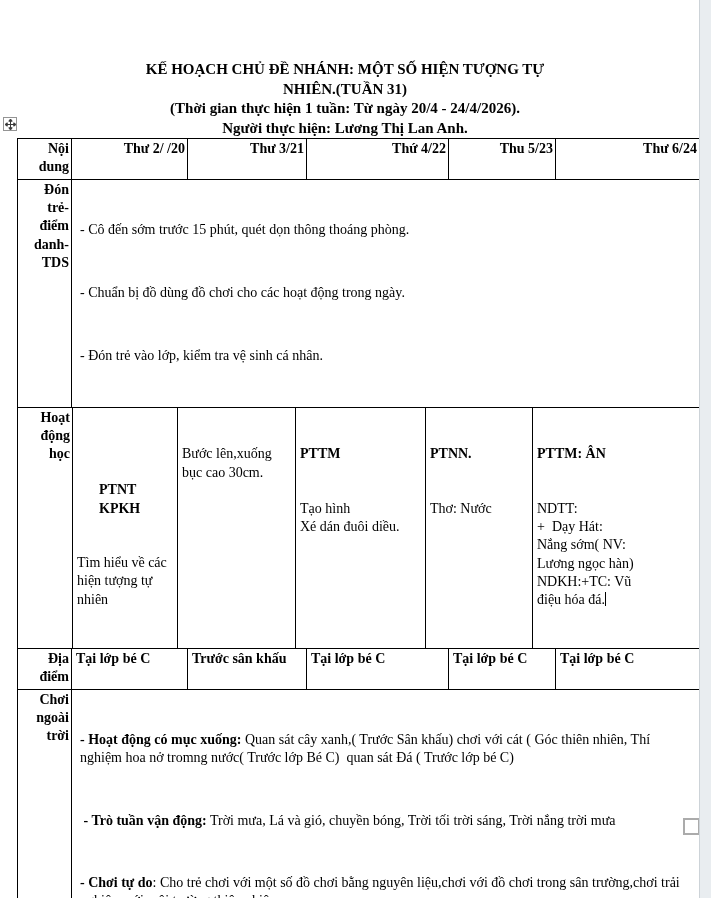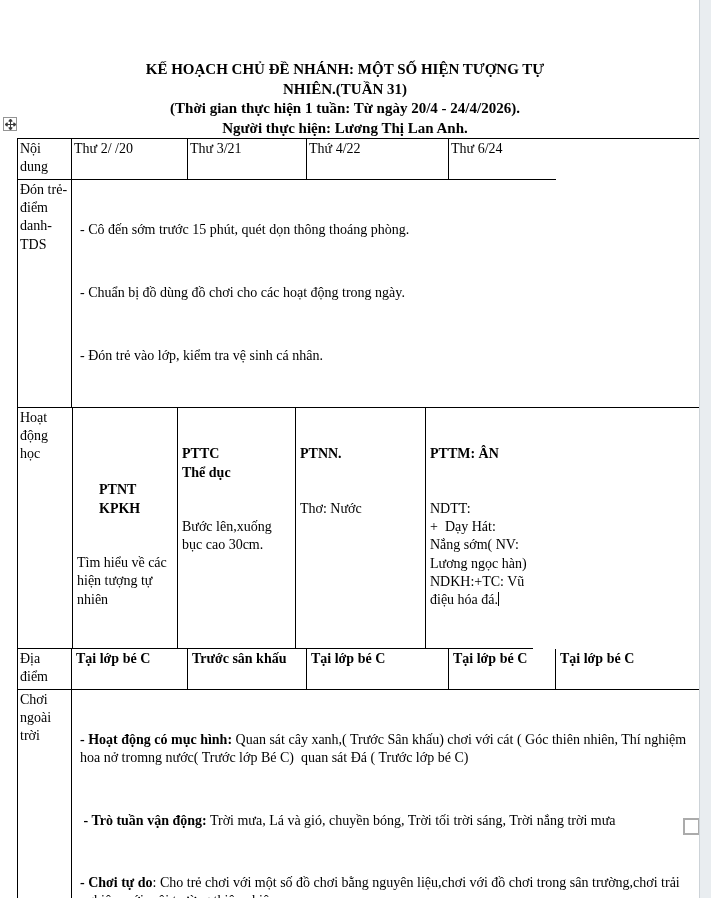--- a/index.html
+++ b/index.html
@@ -24,21 +24,21 @@
   .row{display:grid;}
   .ga{grid-template-columns:54px 116px 119px 142px 107px auto;}
   .gb{grid-template-columns:55px 105px 118px 130px 107px auto;}
   .g2{grid-template-columns:54px auto;}
   .cell{
     border-right:1px solid #000;border-bottom:1px solid #000;
     padding:1px 4px 2px 4px;white-space:pre-wrap;overflow:hidden;
   }
   .cell:last-child{border-right:none;}
   .row:last-child .cell{border-bottom:none;}
-  .label{font-weight:normal;text-align:left;padding:1px 2px 2px 2px;}
+  .label{font-weight:bold;text-align:right;padding:1px 2px 2px 2px;}
   .bold{font-weight:bold;}
   .head{font-weight:bold;}
   .head-indent{padding-left:22px;margin-top:36px;}
   .r-header{min-height:41px;}
   .r-reception{min-height:93px;}
   .r-learning{min-height:138px;}
   .r-location{min-height:41px;}
   .r-outdoor{min-height:116px;}
   .cell p{margin:4px;}
   .caret{display:inline-block;width:1px;height:14px;background:#000;vertical-align:-2px;}
@@ -77,43 +77,47 @@
     </svg>
   </div>
 
   <div class="doc-table">
 
     <div class="row ga r-header">
       <div class="cell label">Nội dung</div>
       <div class="cell label">Thư 2/ /20</div>
       <div class="cell label">Thư 3/21</div>
       <div class="cell label">Thứ 4/22</div>
+      <div class="cell label">Thu 5/23</div>
       <div class="cell label">Thư 6/24</div>
     </div>
 
     <div class="row g2 r-reception">
       <div class="cell label">Đón trẻ-điểm danh-TDS</div>
       <div class="cell">
         <p>- Cô đến sớm trước 15 phút, quét dọn thông thoáng phòng.</p>
         <p>- Chuẩn bị đồ dùng đồ chơi cho các hoạt động trong ngày.</p>
         <p>- Đón trẻ vào lớp, kiểm tra vệ sinh cá nhân.</p>
       </div>
     </div>
 
     <div class="row gb r-learning">
       <div class="cell label">Hoạt động học</div>
       <div class="cell">
         <div class="head head-indent">PTNT
 KPKH</div>
         <div>Tìm hiểu về các hiện tượng tự nhiên</div>
       </div>
       <div class="cell">
-        <div class="head">PTTC
-Thể dục</div>
         <div>Bước lên,xuống bục cao 30cm.</div>
+      </div>
+      <div class="cell">
+        <div class="head">PTTM</div>
+        <div>Tạo hình
+Xé dán đuôi diều.</div>
       </div>
       <div class="cell">
         <div class="head">PTNN.</div>
         <div>Thơ: Nước</div>
       </div>
       <div class="cell">
         <div class="head">PTTM: ÂN</div>
         <div><span>NDTT:
 +  Dạy Hát:
 Nắng sớm( NV:
@@ -128,21 +132,21 @@
       <div class="cell bold">Tại lớp bé C</div>
       <div class="cell bold">Trước sân khấu</div>
       <div class="cell bold">Tại lớp bé C</div>
       <div class="cell bold">Tại lớp bé C</div>
       <div class="cell bold">Tại lớp bé C</div>
     </div>
 
     <div class="row g2 r-outdoor">
       <div class="cell label">Chơi ngoài trời</div>
       <div class="cell">
-        <p><span class="bold">- Hoạt động có mục hình:</span><span> Quan sát cây xanh,( Trước Sân khấu) chơi với cát ( Góc thiên nhiên, Thí nghiệm hoa nở tromng nước( Trước lớp Bé C)  quan sát Đá ( Trước lớp bé C)</span></p>
+        <p><span class="bold">- Hoạt động có mục xuống:</span><span> Quan sát cây xanh,( Trước Sân khấu) chơi với cát ( Góc thiên nhiên, Thí nghiệm hoa nở tromng nước( Trước lớp Bé C)  quan sát Đá ( Trước lớp bé C)</span></p>
         <p><span class="bold"> - Trò tuần vận động:</span><span> Trời mưa, Lá và gió, chuyền bóng, Trời tối trời sáng, Trời nắng trời mưa</span></p>
         <p><span class="bold">- Chơi tự do</span><span>: Cho trẻ chơi với một số đồ chơi bằng nguyên liệu,chơi với đồ chơi trong sân trường,chơi trải nghiệm với môi trường thiên nhiên..</span></p>
       </div>
     </div>
 
   </div>
 
   <div class="resize-handle"></div>
 
   <div class="canvas-strip"></div>

